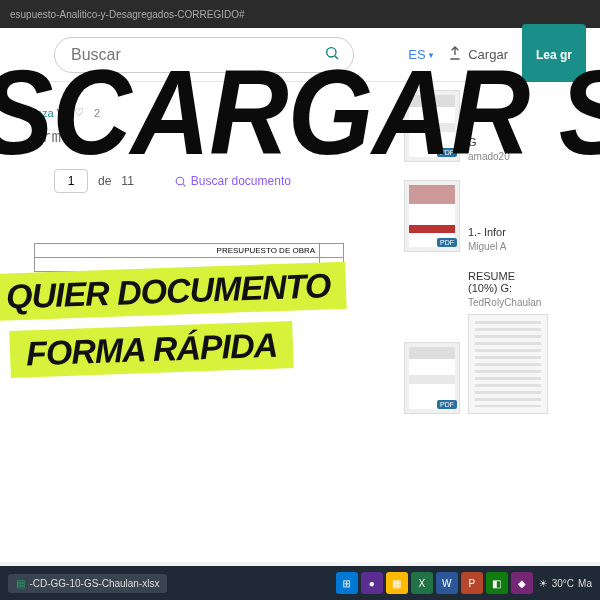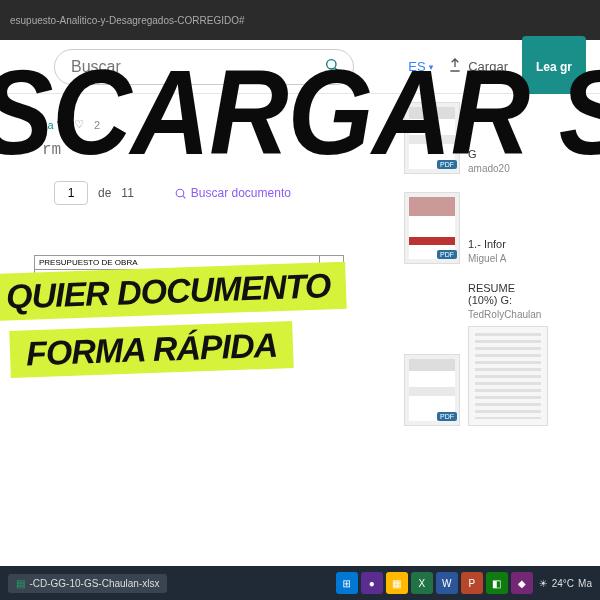--- a/index.html
+++ b/index.html
@@ -1,18 +1,18 @@
 <!DOCTYPE html>
 <html><head>
 <meta charset="utf-8">
 <style>
 * { margin: 0; padding: 0; box-sizing: border-box; font-family: -apple-system, BlinkMacSystemFont, "Segoe UI", sans-serif; }
 body { width: 600px; height: 600px; overflow: hidden; background: #f4f4f4; position: relative; }
 
-.browser-chrome { background: #2b2b2b; height: 40px; display: flex; align-items: center; padding: 0 10px; }
+.browser-chrome { background: #2b2b2b; height: 28px; display: flex; align-items: center; padding: 0 10px; }
 .url-bar { color: #aaa; font-size: 10px; overflow: hidden; white-space: nowrap; }
 
 .topbar { background: #fff; height: 54px; display: flex; align-items: center; padding: 0 14px; gap: 14px; border-bottom: 1px solid #e5e5e5; }
 .search-wrap { flex: 0 0 300px; position: relative; margin-left: 40px; }
 .search-input { width: 100%; height: 36px; border: 1px solid #ccc; border-radius: 22px; padding: 0 40px 0 16px; font-size: 16px; outline: none; }
 .search-icon { position: absolute; right: 14px; top: 50%; transform: translateY(-50%); color: #017d78; }
 .spacer { flex: 1; }
 .lang { font-size: 13px; color: #3b82f6; display: flex; align-items: center; gap: 3px; }
 .upload { font-size: 13px; color: #555; display: flex; align-items: center; gap: 5px; }
 .cta { background: #1a8f8a; color: #fff; padding: 24px 14px; border-radius: 4px; font-size: 12px; font-weight: 600; }
@@ -21,21 +21,21 @@
 .meta-row { font-size: 11px; color: #888; margin-left: 22px; margin-top: 6px; display: flex; gap: 10px; align-items: flex-end; }
 .meta-row .auth { color: #1a8f8a; }
 .desc { font-size: 16px; color: #777; margin-left: 28px; margin-top: 10px; max-width: 260px; font-family: Liberation Mono, monospace; }
 
 .pager { display: flex; align-items: center; gap: 10px; margin-top: 22px; margin-left: 40px; font-size: 12px; color: #555; }
 .pager input { width: 34px; height: 24px; border: 1px solid #ccc; border-radius: 4px; text-align: center; font-size: 12px; }
 .doc-search { display: flex; align-items: center; gap: 4px; color: #8b5cf6; margin-left: 30px; }
 
 .doc-preview { margin-top: 50px; margin-left: 20px; width: 310px; }
 .doc-preview table { border-collapse: collapse; width: 100%; font-size: 8px; }
-.doc-preview td { border: 1px solid #999; padding: 2px 4px; }
+.doc-preview td { border: 1px solid #999; padding: 2px 4px; text-align: right; }
 .doc-preview .val { text-align: right; }
 
 .sidebar { position: absolute; right: 6px; top: 0; width: 190px; padding-top: 8px; }
 .sb-item { display: flex; gap: 8px; margin-bottom: 18px; align-items: flex-end; }
 .thumb { width: 56px; height: 72px; background: #f0f0f0; border: 1px solid #ddd; position: relative; flex-shrink: 0; }
 .thumb::after { content: "PDF"; position: absolute; bottom: 4px; right: 2px; background: #2a6f9e; color: #fff; font-size: 7px; padding: 1px 3px; border-radius: 2px; }
 .sb-text { font-size: 11px; }
 .sb-title { color: #333; font-weight: 500; overflow: hidden; white-space: nowrap; text-overflow: ellipsis; max-width: 120px; }
 .sb-auth { color: #888; font-size: 10px; margin-top: 3px; }
 .thumb-inner { position: absolute; inset: 4px; background: linear-gradient(#ddd 0 20%, #fff 20% 45%, #e8e8e8 45% 60%, #fff 60% 100%); }
@@ -180,16 +180,16 @@
     <div class="tb-ico" style="background:#5b2d90">●</div>
     <div class="tb-ico" style="background:#ffb900">▦</div>
     <div class="tb-ico" style="background:#217346">X</div>
     <div class="tb-ico" style="background:#2b579a">W</div>
     <div class="tb-ico" style="background:#b7472a">P</div>
     <div class="tb-ico" style="background:#107c10">◧</div>
     <div class="tb-ico" style="background:#742774">◆</div>
   </div>
   <div class="weather">
     <span>☀</span>
-    <span>24°C</span>
+    <span>30°C</span>
     <span>Ma</span>
   </div>
 </div>
 
 </body></html>

